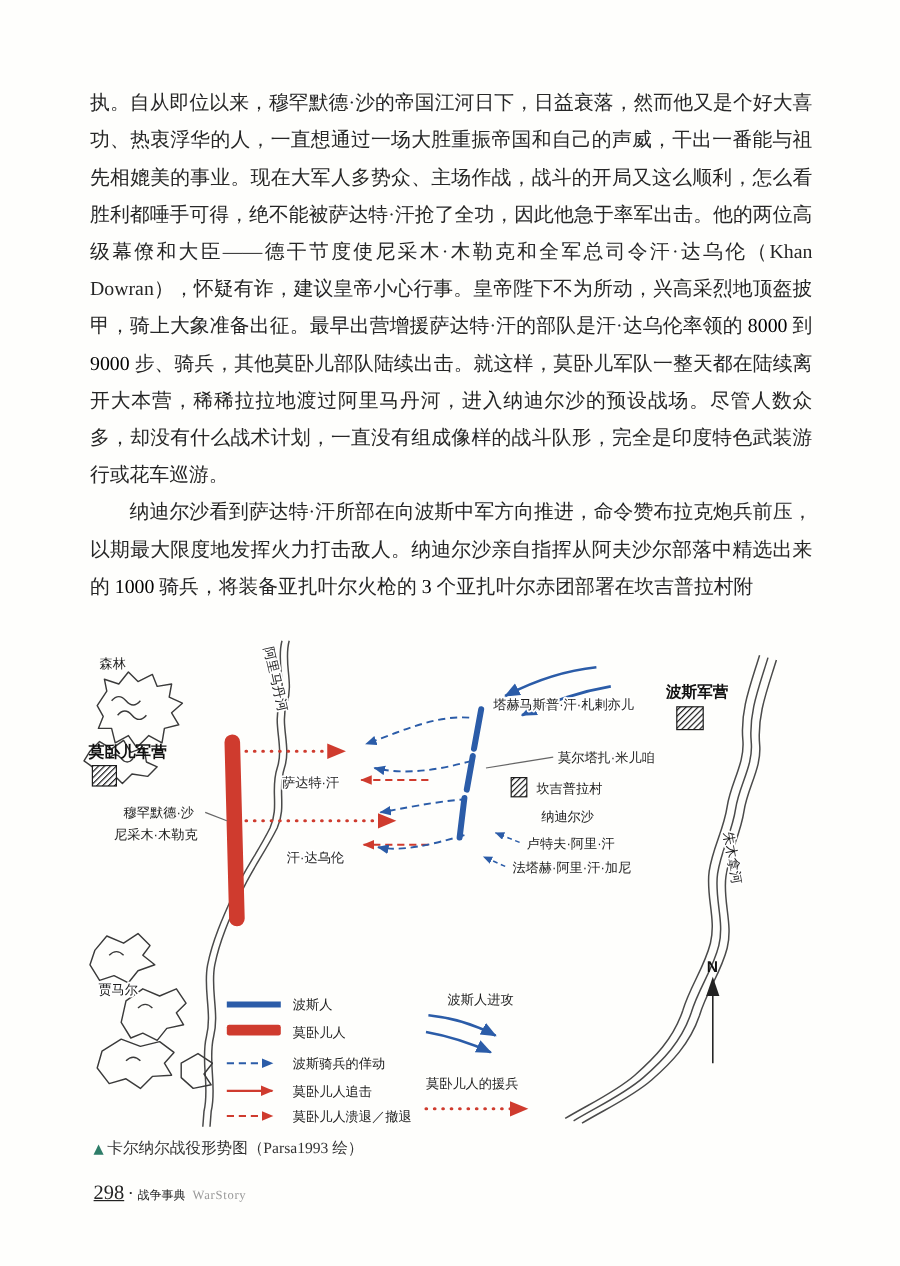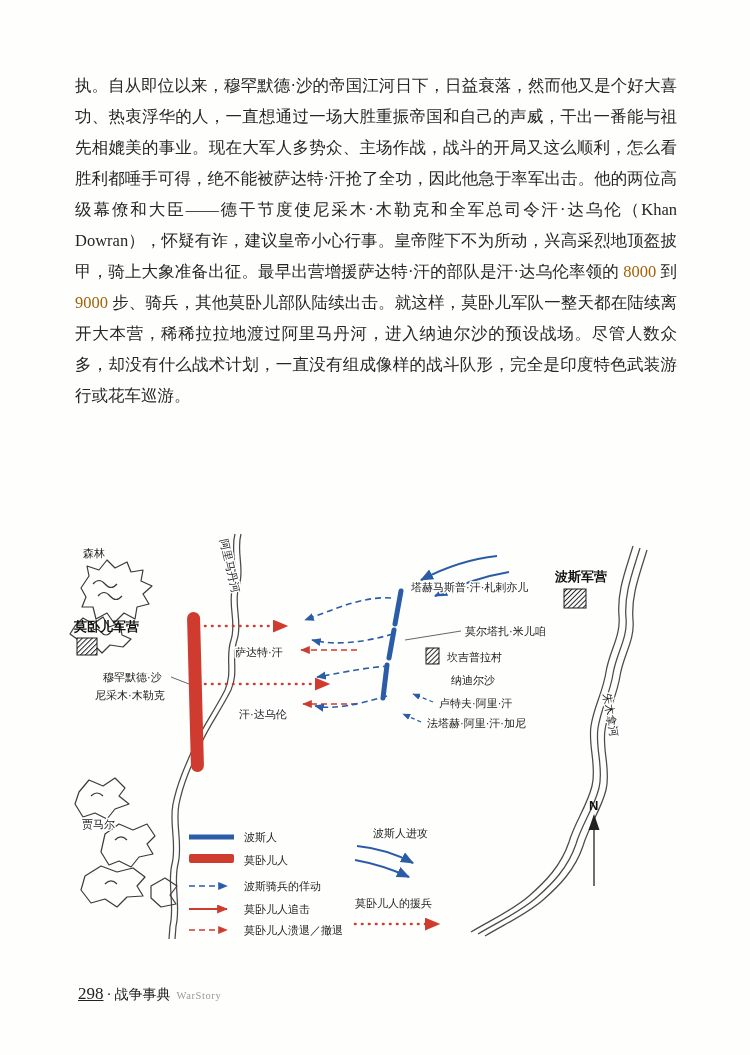--- a/index.html
+++ b/index.html
@@ -7,21 +7,21 @@
     position:relative; width:750px; height:1055px; margin:0 auto;
     background:#fefefc; overflow:hidden;
     font-family:"Liberation Serif","DejaVu Serif",serif; color:#262626;
   }
   .text-block {
     position:absolute; left:75px; top:70px; width:602px;
     font-size:16.5px; line-height:31px; text-align:justify;
   }
   .text-block p { margin:0; }
   p.indent { text-indent:2em; }
-  .red { color:#a16207; }
+  .red { color:#000000; }
 
   .map-wrap { position:absolute; left:67px; top:533px; width:585px; height:407px; }
   svg.map { width:100%; height:100%; display:block; }
 
   .lbl { font:11px "Liberation Sans","DejaVu Sans",sans-serif; fill:#1c1c1c; }
   .lbl-bold { font:bold 13px "Liberation Sans","DejaVu Sans",sans-serif; fill:#111; }
   .lbl-halo { paint-order:stroke; stroke:#fff; stroke-width:3px; stroke-linejoin:round; }
 
   .red-dots { stroke:#cf3b2e; stroke-width:2.6; stroke-dasharray:0.5 6.5; stroke-linecap:round; fill:none; }
   .red-dash { stroke:#cf3b2e; stroke-width:1.6; stroke-dasharray:6 4; fill:none; }
@@ -31,30 +31,31 @@
   .blue-solid { stroke:#2b5ca8; stroke-width:2.2; fill:none; }
   .sketch { stroke:#3a3a3a; fill:none; stroke-width:1.2; stroke-linejoin:round; }
   .river { stroke:#4a4a4a; fill:none; stroke-width:1.25; }
 
   .caption { position:absolute; left:78px; top:948px; font-size:13px; color:#333; }
   .caption .tri { color:#2e7d68; font-size:11px; margin-right:3px; font-family:"DejaVu Sans",sans-serif; }
 
   .footer { position:absolute; left:78px; top:984px; color:#222; }
   .footer .fnum { font-size:17px;text-decoration:underline; }
   .footer .fsep { margin:0 3px; font-size:15px; }
-  .footer .fbook { font-size:14px; }
+  .footer .fbook { font-size:10px; }
   .footer .fsub { font-size:10.5px; color:#999; margin-left:6px; letter-spacing:0.6px; }
 </style>
 </head>
 <body>
 
 <div class="page">
 
   <div class="text-block">
     <p><span>执。自从即位以来，穆罕默德·沙的帝国江河日下，日益衰落，然而他又是个好大喜功、热衷浮华的人，一直想通过一场大胜重振帝国和自己的声威，干出一番能与祖先相媲美的事业。现在大军人多势众、主场作战，战斗的开局又这么顺利，怎么看胜利都唾手可得，绝不能被萨达特·汗抢了全功，因此他急于率军出击。他的两位高级幕僚和大臣——德干节度使尼采木·木勒克和全军总司令汗·达乌伦（Khan Dowran），怀疑有诈，建议皇帝小心行事。皇帝陛下不为所动，兴高采烈地顶盔披甲，骑上大象准备出征。最早出营增援萨达特·汗的部队是汗·达乌伦率领的 </span><span class="red">8000</span><span> 到 </span><span class="red">9000</span><span> 步、骑兵，其他莫卧儿部队陆续出击。就这样，莫卧儿军队一整天都在陆续离开大本营，稀稀拉拉地渡过阿里马丹河，进入纳迪尔沙的预设战场。尽管人数众多，却没有什么战术计划，一直没有组成像样的战斗队形，完全是印度特色武装游行或花车巡游。</span></p>
+    <p class="indent"><span>纳迪尔沙看到萨达特·汗所部在向波斯中军方向推进，命令赞布拉克炮兵前压，以期最大限度地发挥火力打击敌人。纳迪尔沙亲自指挥从阿夫沙尔部落中精选出来的 </span><span class="red">1000</span><span> 骑兵，将装备亚扎叶尔火枪的 </span><span class="red">3</span><span> 个亚扎叶尔赤团部署在坎吉普拉村附</span></p>
   </div>
 
   <div class="map-wrap">
     <svg class="map" viewBox="0 0 585 405">
       <defs>
         <marker id="mr" markerWidth="7" markerHeight="6" refX="5.5" refY="2.5" orient="auto">
           <path d="M0,0 L6,2.5 L0,5 Z" fill="#cf3b2e"></path>
         </marker>
         <marker id="mb" markerWidth="7" markerHeight="6" refX="5.5" refY="2.5" orient="auto">
           <path d="M0,0 L6,2.5 L0,5 Z" fill="#2b5ca8"></path>
@@ -175,18 +176,21 @@
       </g>
 
       <g>
         <text x="522" y="276" class="lbl-bold">N</text>
         <line x1="527" y1="352" x2="527" y2="294" stroke="#222" stroke-width="1.3"></line>
         <polygon points="527,280 521.5,296 532.5,296" fill="#222"></polygon>
       </g>
     </svg>
   </div>
 
+  <div class="caption">
+    <span class="tri">▲</span><span>卡尔纳尔战役形势图（Parsa1993 绘）</span>
+  </div>
 
   <div class="footer">
     <span class="fnum">298</span><span class="fsep">·</span><span class="fbook">战争事典</span><span class="fsub">WarStory</span>
   </div>
 
 </div>
 
 </body></html>

